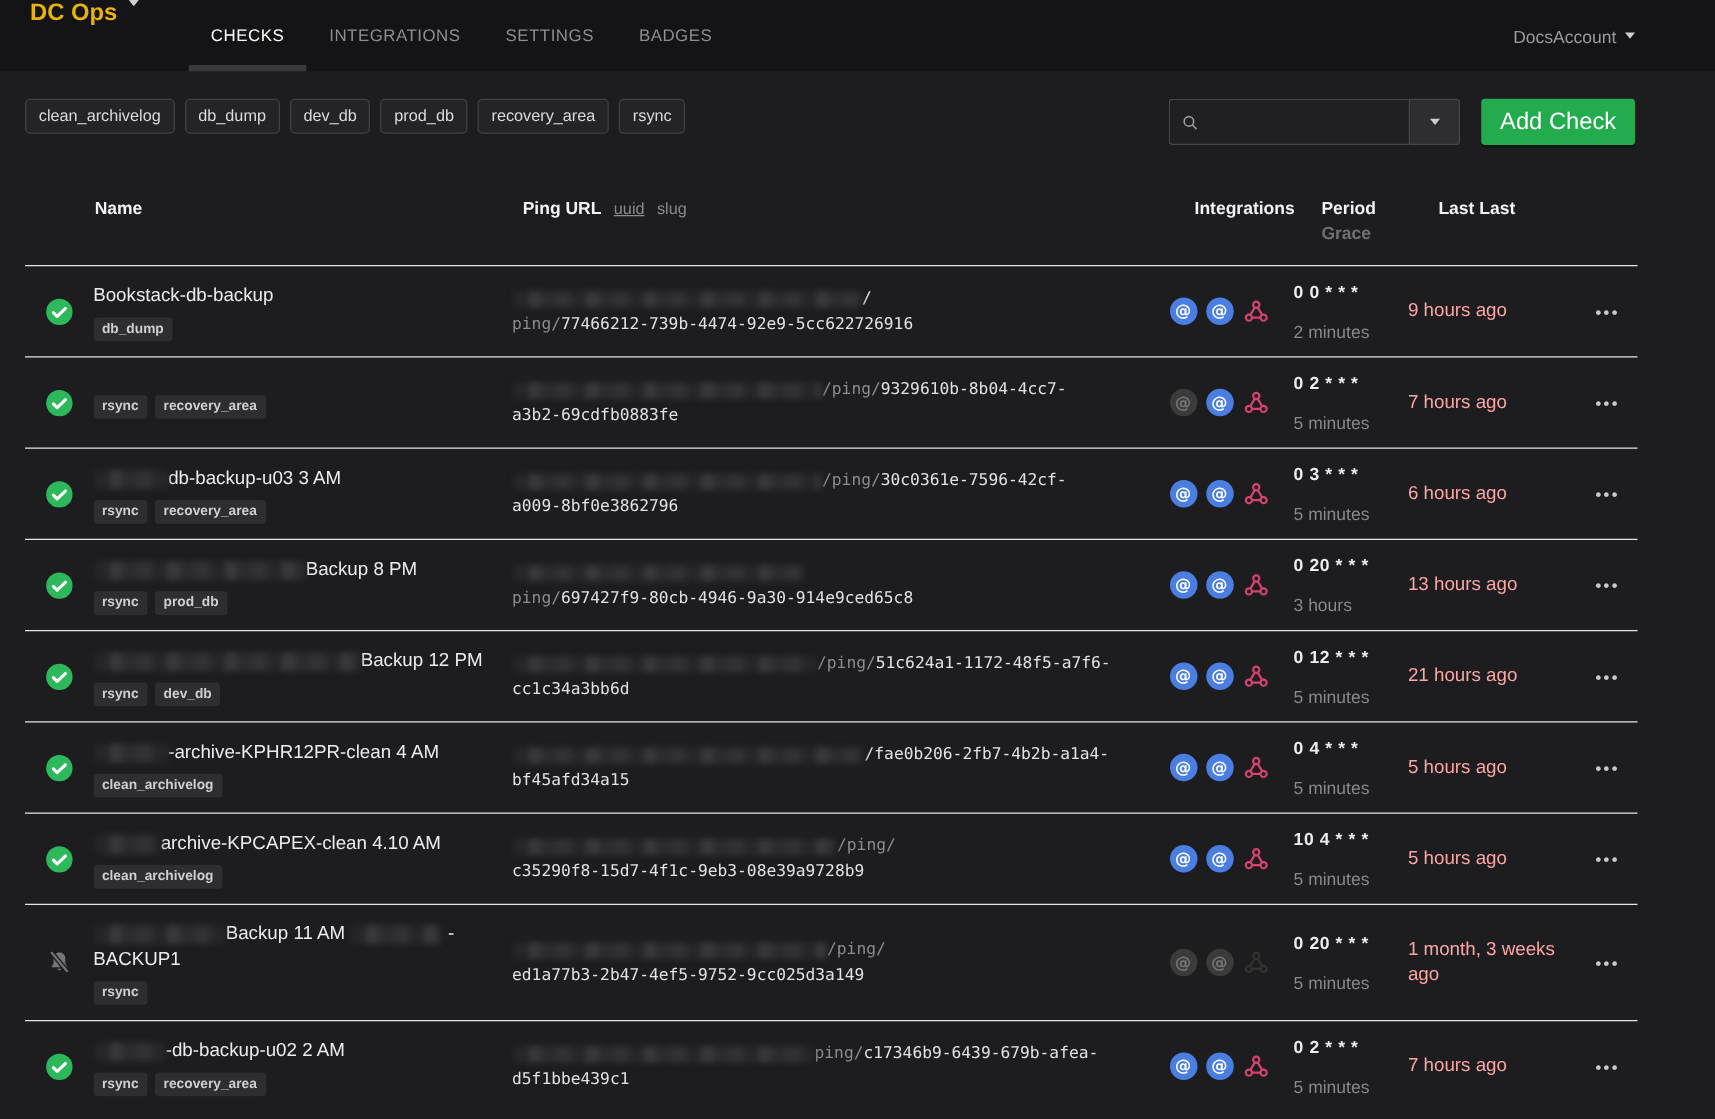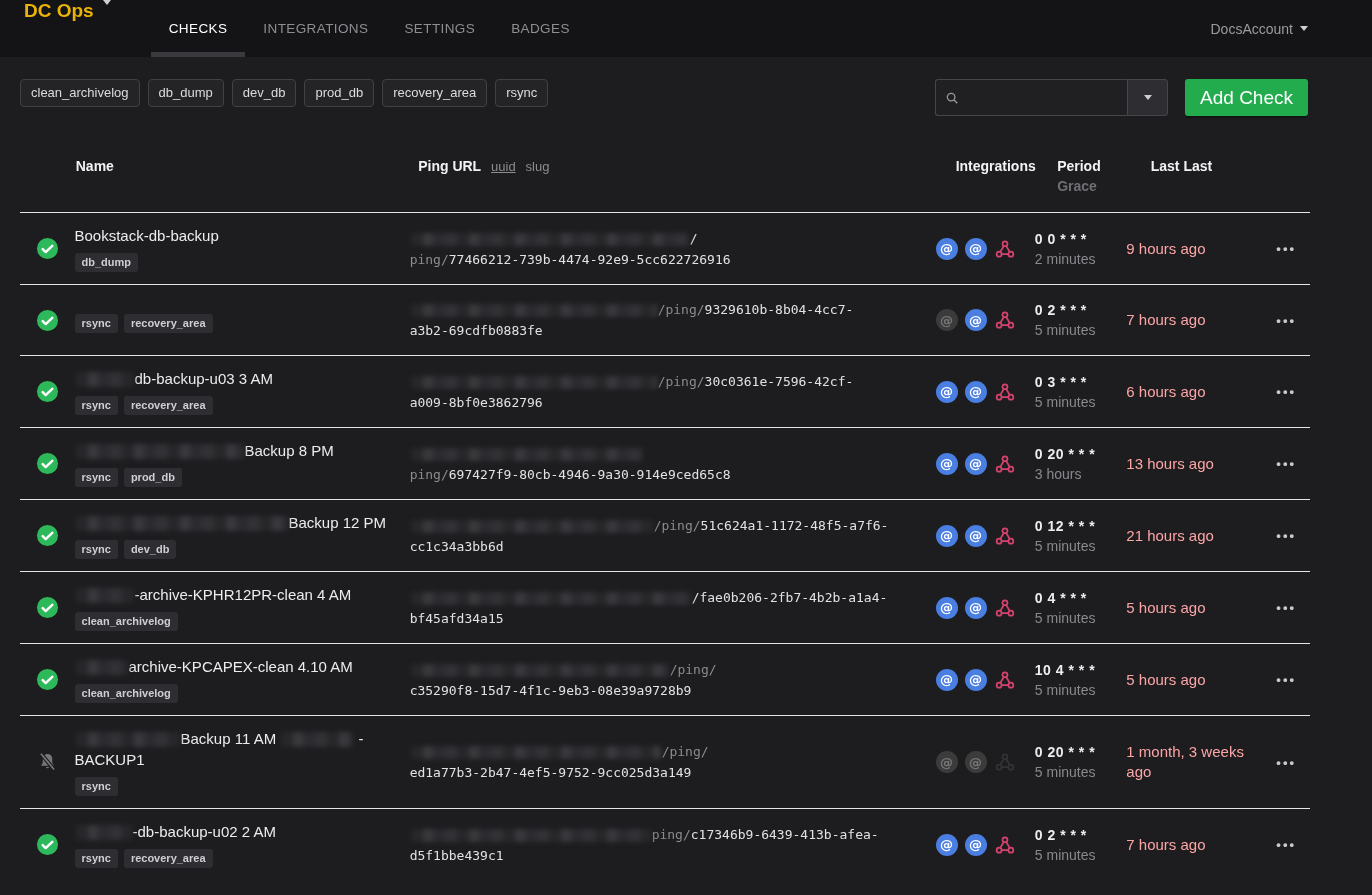--- a/index.html
+++ b/index.html
@@ -61,21 +61,21 @@
     filter:blur(2.5px)}
   .url-line{font-family:"DejaVu Sans Mono",monospace;font-size:13px;line-height:21px;color:#e2e2e4;white-space:nowrap}
   .url-line .redact{height:13px}
   .seg-gray{color:#8b8b90}
   .seg-code{color:#e2e2e4}
   .integ-row{display:flex;gap:7px;align-items:center}
   .integ{display:flex;align-items:center;justify-content:center;cursor:pointer}
   .integ.email{width:22px;height:22px;border-radius:50%;background:var(--email-blue);color:#fff;font-size:13px;font-weight:bold;font-family:"DejaVu Sans",sans-serif}
   .integ.off{filter:grayscale(1) brightness(.55);opacity:.8}
   .cron{font-size:14px;font-weight:bold;color:#ededef;letter-spacing:.5px}
-  .grace{font-size:14px;color:#88888d;margin-top:4px}
+  .grace{font-size:14px;color:#88888d;margin-top:16px}
   .last{font-size:15px;color:#fca5a5;line-height:20px}
   .dots{color:#c9c9cd;font-size:13px;font-weight:bold;letter-spacing:2px;background:none;border:none;cursor:pointer;padding:4px}
 </style>
 </head>
 <body>
 
 <header class="navbar">
   <div class="nav-left">
     <div class="brand">
       <span>DC Ops</span>
@@ -491,21 +491,21 @@
           </svg>
         </div>
         <div class="cell-name">
           <div class="name-line"><span class="redact" style="width: 56px;"></span><span class="seg-text">-db-backup-u02 2 AM</span></div>
           <div class="tags">
             <span class="tag">rsync</span>
             <span class="tag">recovery_area</span>
           </div>
         </div>
         <div class="cell-url">
-          <div class="url-line"><span class="redact" style="width: 240px;"></span><span class="seg-gray">ping/</span><span class="seg-code">c17346b9-6439-413b-afea-</span></div>
+          <div class="url-line"><span class="redact" style="width: 240px;"></span><span class="seg-gray">ping/</span><span class="seg-code">c17346b9-6439-679b-afea-</span></div>
           <div class="url-line"><span class="seg-code">d5f1bbe439c1</span></div>
         </div>
         <div class="cell-integ">
           <div class="integ-row">
             <span class="integ email">@</span>
             <span class="integ email">@</span>
             <span class="integ webhook">
               <svg width="22" height="22" viewBox="0 0 24 24" fill="none" stroke="var(--webhook-pink)" stroke-width="1.9" stroke-linecap="round">
                 <circle cx="12" cy="6.3" r="2.7"></circle>
                 <circle cx="5.6" cy="17.6" r="2.7"></circle>

